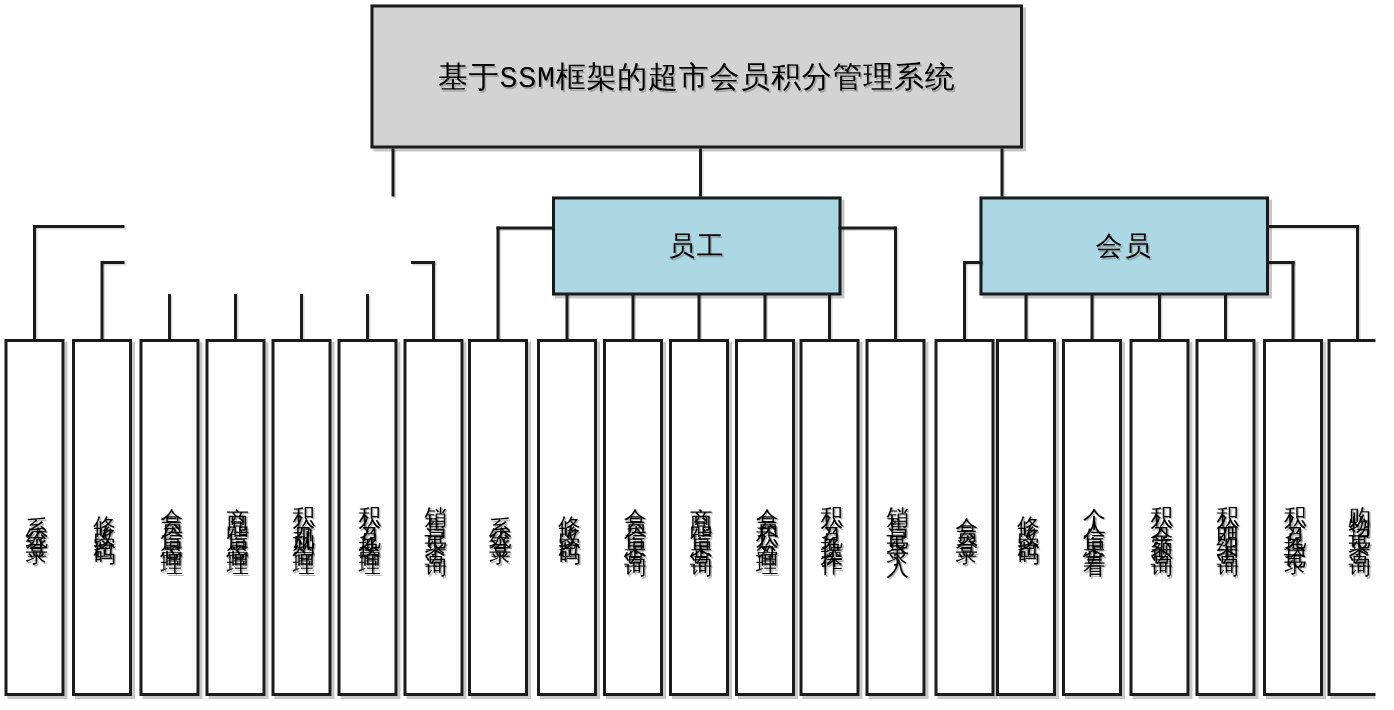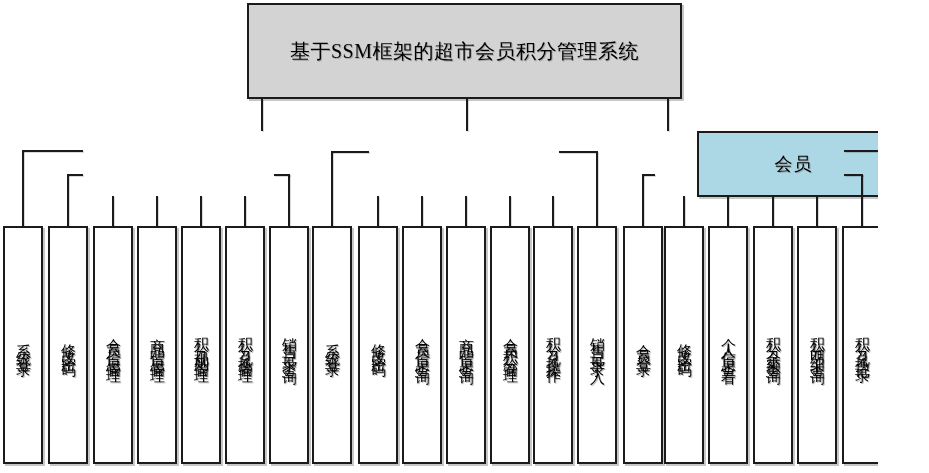--- a/index.html
+++ b/index.html
@@ -1,22 +1,23 @@
 <!DOCTYPE html>
 <html><head>
 <meta charset="utf-8">
 <style>
   html,body{margin:0;padding:0;background:#ffffff;}
   .canvas{
     position:relative;
     width:878px;height:473px;
     background:#ffffff;
-    font-family:Liberation Serif, serif;
+    font-family:Liberation Mono, monospace;
     color:#000;
     overflow:hidden;
+    padding-left:39px;
   }
   .node{
     position:absolute;
     box-sizing:border-box;
     border:2px solid #1b1b1b;
     display:flex;
     align-items:center;
     justify-content:center;
     text-align:center;
     box-shadow:2px 2px 0 rgba(0,0,0,0.22);
@@ -55,21 +56,24 @@
 </style>
 </head>
 <body>
 
 <div class="canvas">
 
   <div class="node root">
     <span>基于SSM框架的超市会员积分管理系统</span>
   </div>
 
-  <div class="node branch" style="left:653px;width:193px;margin-left:44px;">
+  <div class="node branch" style="left:368px;width:193px;">
+    <span>员工</span>
+  </div>
+  <div class="node branch" style="left:653px;width:193px;">
     <span>会员</span>
   </div>
 
   <div class="node leaf" style="left:3px;">
       <span>系统登录</span>
     </div>
   <div class="node leaf" style="left:48px;">
       <span>修改密码</span>
     </div>
   <div class="node leaf" style="left:93px;">

